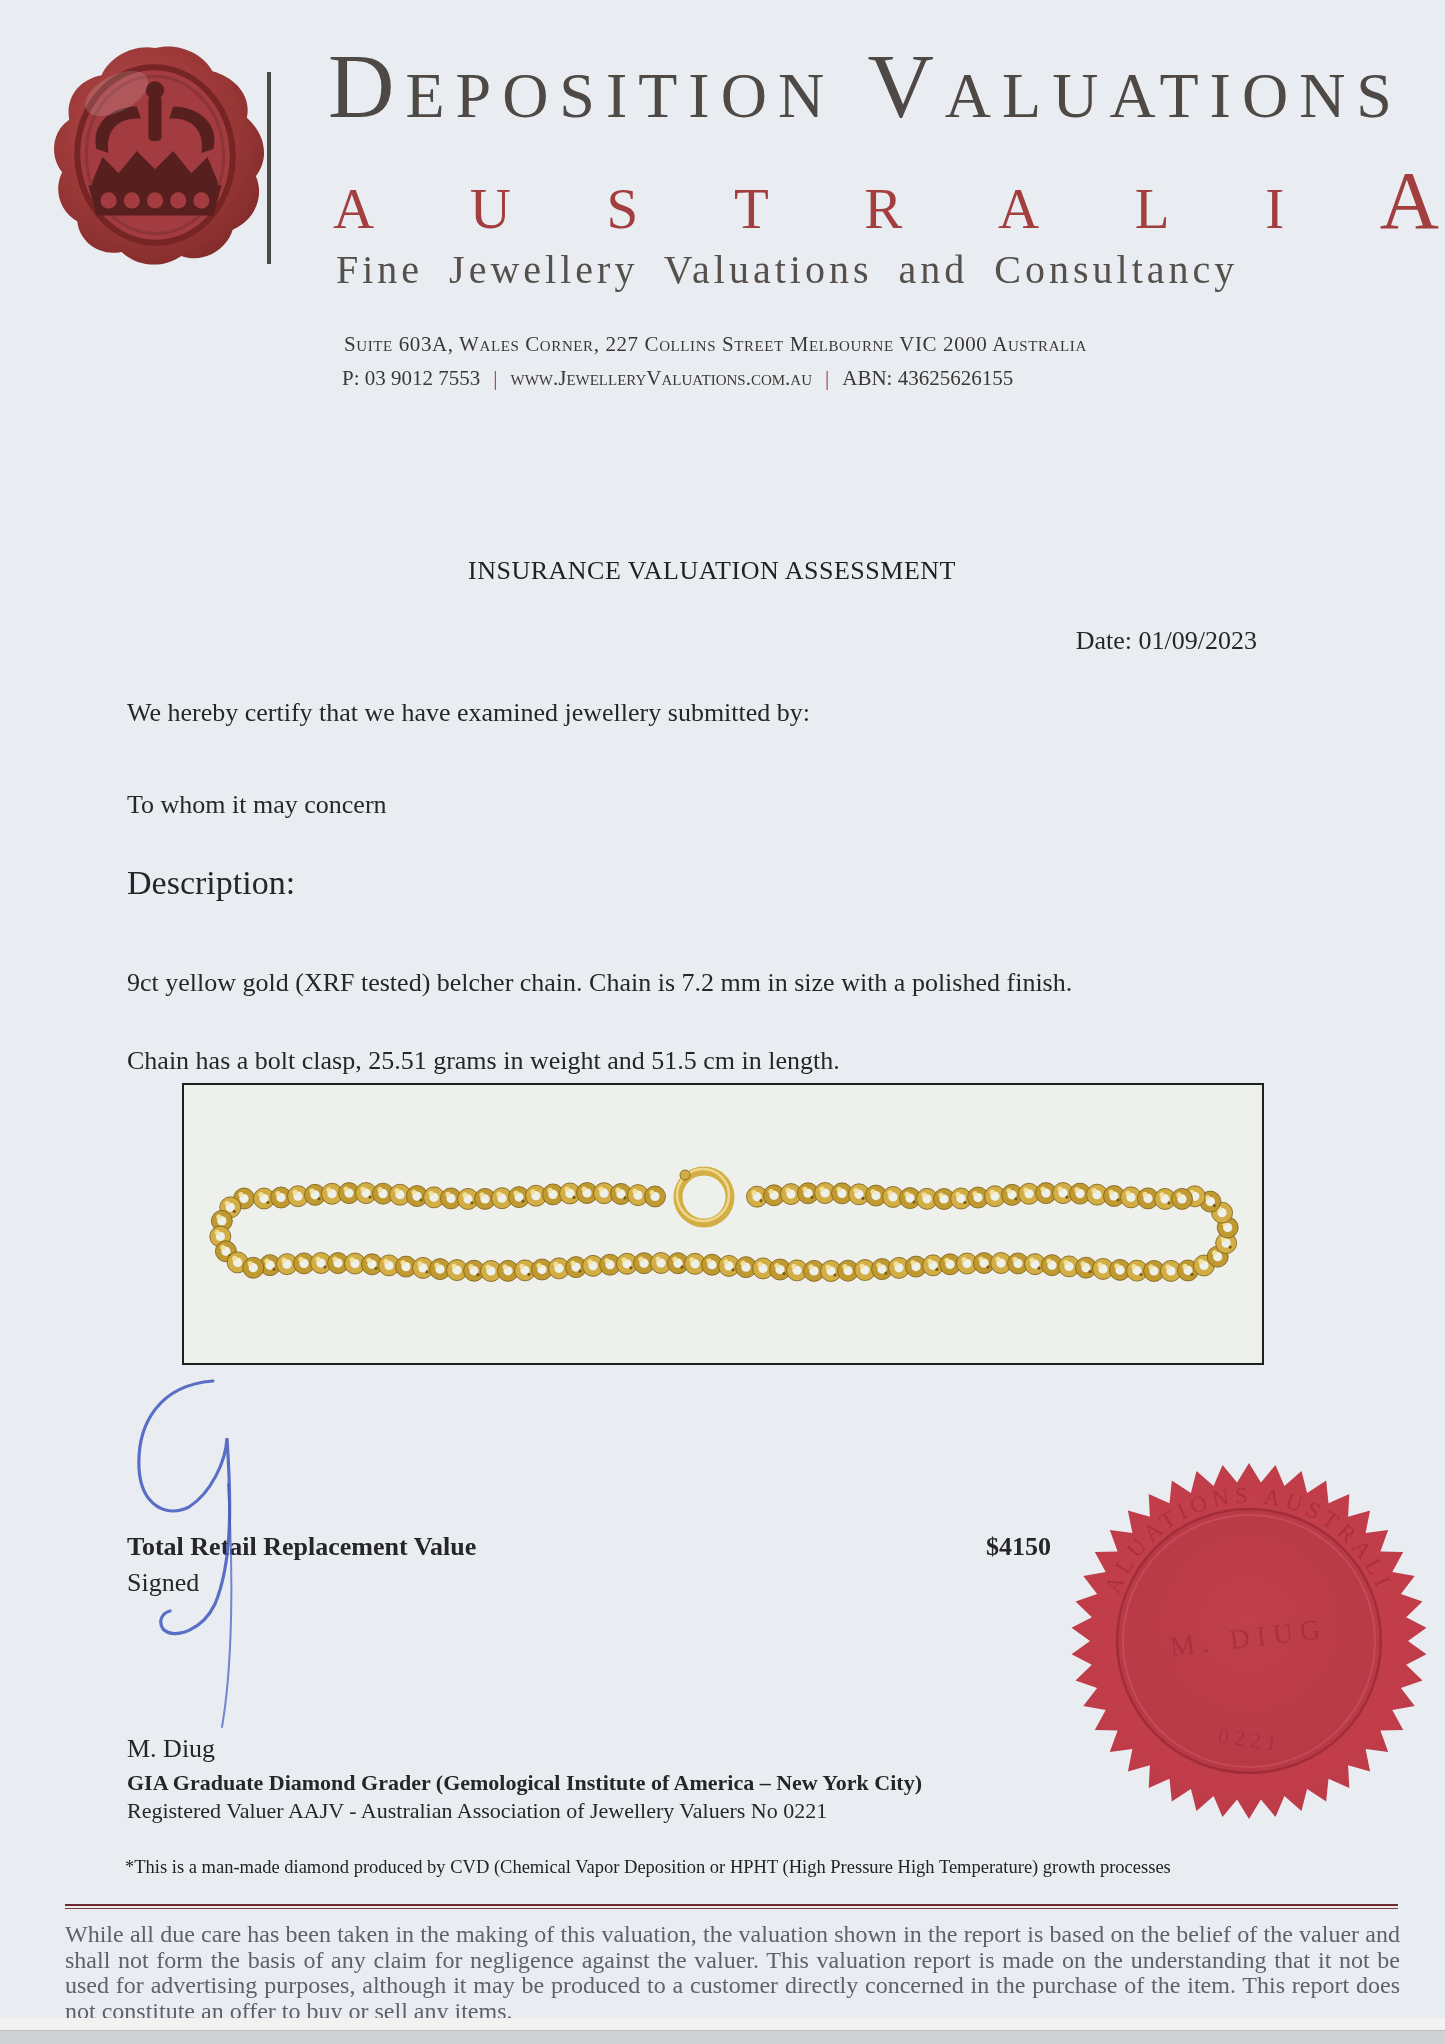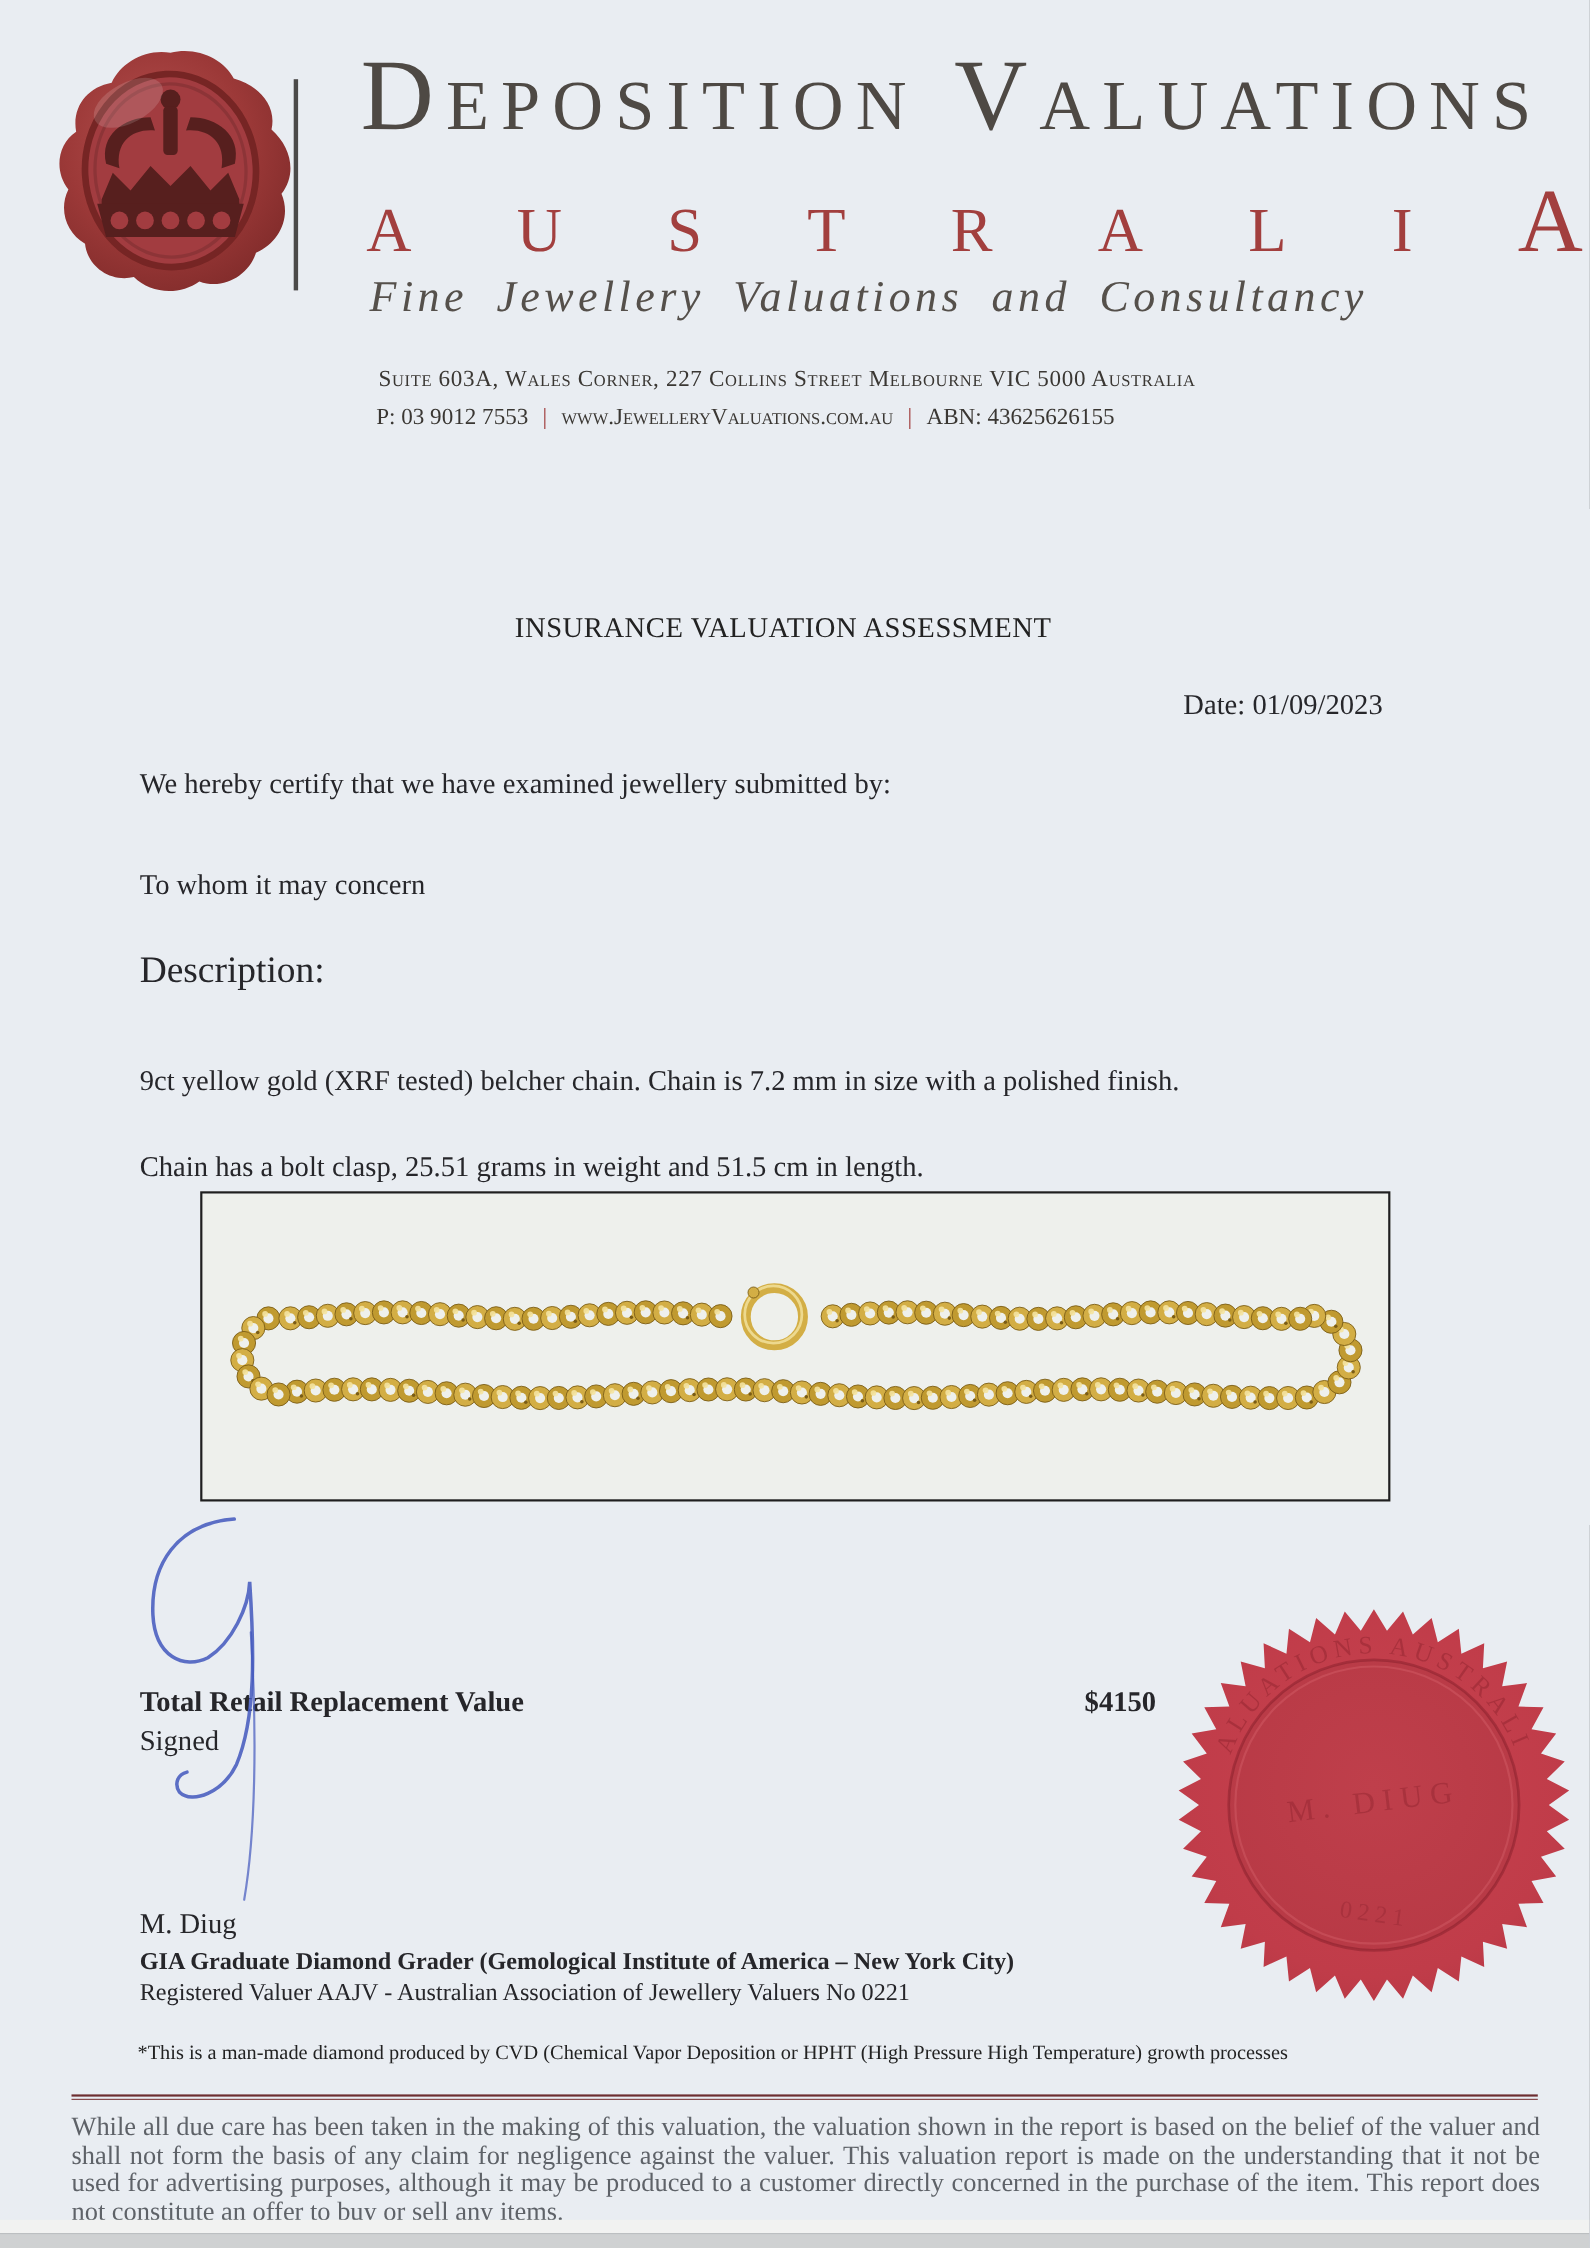--- a/index.html
+++ b/index.html
@@ -20,21 +20,21 @@
   }
   .brand-country{
     left:333px;top:160px;width:1106px;height:80px;
     display:flex;justify-content:space-between;align-items:baseline;
     color:#a23f3e;
   }
   .brand-country span{font-size:57px;line-height:1;}
   .brand-country span:last-child{font-size:82px;}
   .brand-tagline{
     left:336px;top:246px;width:1100px;white-space:nowrap;
-    font-style:italic;font-size:40px;letter-spacing:4px;word-spacing:12px;color:#55504b;
+    font-size:40px;letter-spacing:4px;word-spacing:12px;color:#55504b;
   }
   .address-line{
     left:344px;top:332px;font-variant:small-caps;font-size:21px;
     letter-spacing:0.6px;color:#3a3733;white-space:nowrap;
   }
   .contact-line{
     left:342px;top:366px;font-variant:small-caps;font-size:21px;
     color:#3a3733;white-space:nowrap;text-align:center;
   }
   .contact-line .pipe{color:#a03c3c;padding:0 13px;font-variant:normal;}
@@ -127,21 +127,21 @@
       <span>T</span>
       <span>R</span>
       <span>A</span>
       <span>L</span>
       <span>I</span>
       <span>A</span>
     </div>
 
   <div class="abs brand-tagline">Fine Jewellery Valuations and Consultancy</div>
 
-  <div class="abs address-line">Suite 603A, Wales Corner, 227 Collins Street Melbourne VIC 5000 Australia</div>
+  <div class="abs address-line">Suite 603A, Wales Corner, 227 Collins Street Melbourne VIC 2000 Australia</div>
 
   <div class="abs contact-line">
     <span>P: 03 9012 7553</span><span class="pipe">|</span><span>www.JewelleryValuations.com.au</span><span class="pipe">|</span><span>ABN: 43625626155</span>
   </div>
 
   <div class="abs doc-title">INSURANCE VALUATION ASSESSMENT</div>
   <div class="abs doc-date">Date: 01/09/2023</div>
 
   <div class="abs para certify">We hereby certify that we have examined jewellery submitted by:</div>
   <div class="abs para addressee">To whom it may concern</div>

